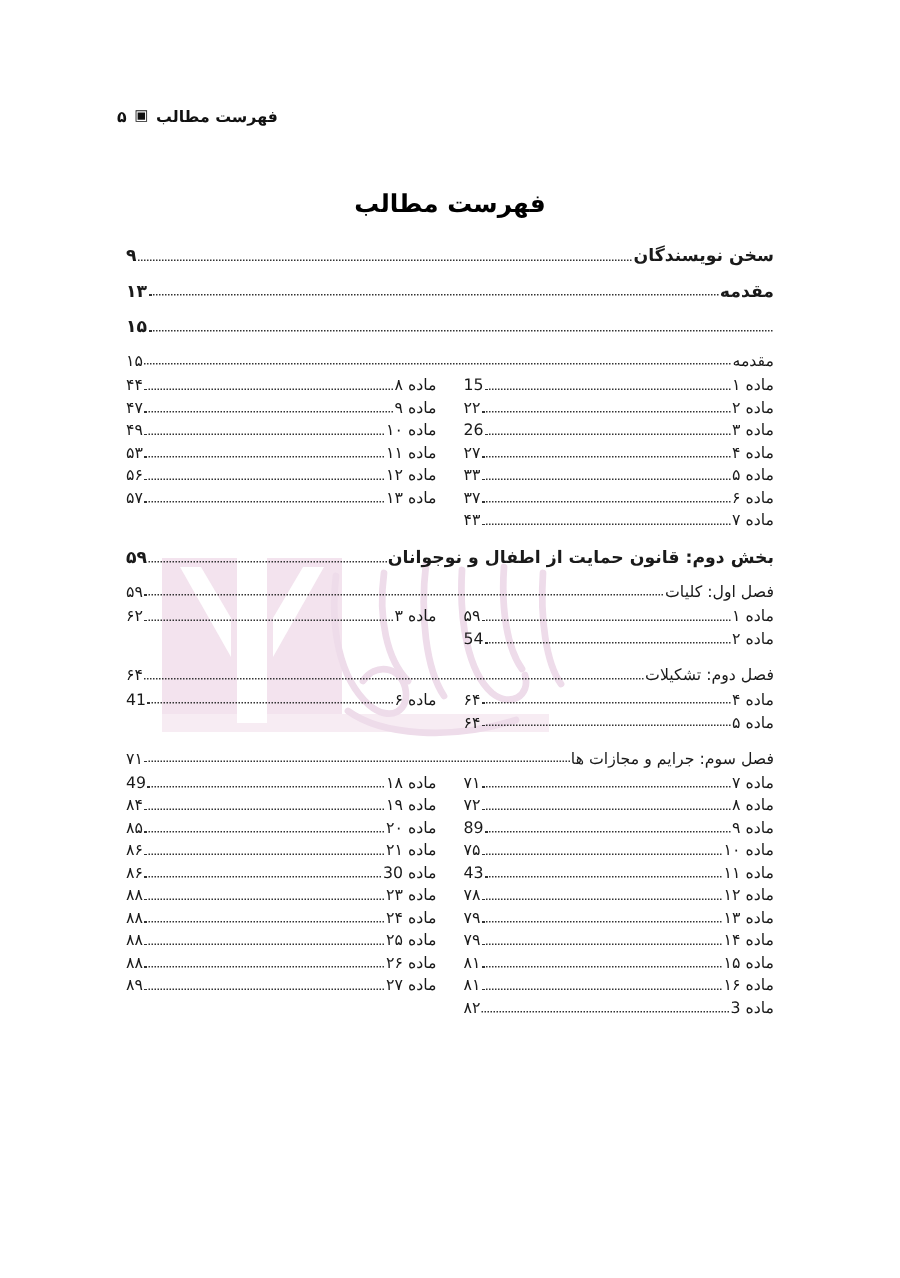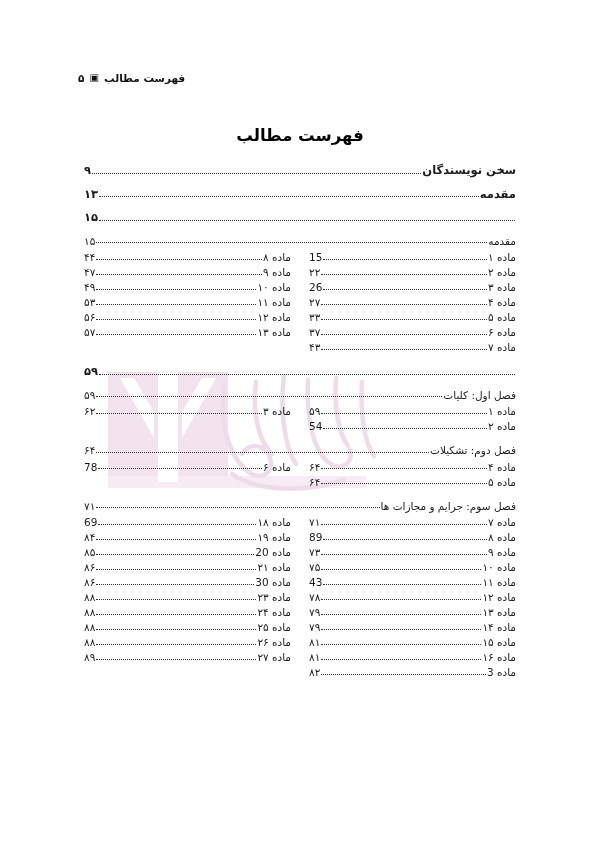--- a/index.html
+++ b/index.html
@@ -305,20 +305,21 @@
           <div class="row article-row">
             <span class="label">ماده ۱۳</span>
             <span class="leader"></span>
             <span class="pnum">۵۷</span>
           </div>
         </div>
       </div>
     </div>
 
     <div class="row lvl-part">
+      <span class="label">بخش دوم: قانون حمایت از اطفال و نوجوانان</span>
       <span class="leader"></span>
       <span class="pnum">۵۹</span>
     </div>
 
     <div class="group">
       <div class="row lvl-chapter">
         <span class="label">فصل اول: کلیات</span>
         <span class="leader"></span>
         <span class="pnum">۵۹</span>
       </div>
@@ -361,21 +362,21 @@
           <div class="row article-row">
             <span class="label">ماده ۵</span>
             <span class="leader"></span>
             <span class="pnum">۶۴</span>
           </div>
         </div>
         <div class="col">
           <div class="row article-row">
             <span class="label">ماده ۶</span>
             <span class="leader"></span>
-            <span class="pnum">78</span>
+            <span class="pnum">41</span>
           </div>
         </div>
       </div>
     </div>
 
     <div class="group">
       <div class="row lvl-chapter">
         <span class="label">فصل سوم: جرایم و مجازات ها</span>
         <span class="leader"></span>
         <span class="pnum">۷۱</span>
@@ -383,28 +384,28 @@
       <div class="cols">
         <div class="col">
           <div class="row article-row">
             <span class="label">ماده ۷</span>
             <span class="leader"></span>
             <span class="pnum">۷۱</span>
           </div>
           <div class="row article-row">
             <span class="label">ماده ۸</span>
             <span class="leader"></span>
+            <span class="pnum">۷۲</span>
+          </div>
+          <div class="row article-row">
+            <span class="label">ماده ۹</span>
+            <span class="leader"></span>
             <span class="pnum">89</span>
           </div>
           <div class="row article-row">
-            <span class="label">ماده ۹</span>
-            <span class="leader"></span>
-            <span class="pnum">۷۳</span>
-          </div>
-          <div class="row article-row">
             <span class="label">ماده ۱۰</span>
             <span class="leader"></span>
             <span class="pnum">۷۵</span>
           </div>
           <div class="row article-row">
             <span class="label">ماده ۱۱</span>
             <span class="leader"></span>
             <span class="pnum">43</span>
           </div>
           <div class="row article-row">
@@ -435,29 +436,29 @@
           <div class="row article-row">
             <span class="label">ماده 3</span>
             <span class="leader"></span>
             <span class="pnum">۸۲</span>
           </div>
         </div>
         <div class="col">
           <div class="row article-row">
             <span class="label">ماده ۱۸</span>
             <span class="leader"></span>
-            <span class="pnum">69</span>
+            <span class="pnum">49</span>
           </div>
           <div class="row article-row">
             <span class="label">ماده ۱۹</span>
             <span class="leader"></span>
             <span class="pnum">۸۴</span>
           </div>
           <div class="row article-row">
-            <span class="label">ماده 20</span>
+            <span class="label">ماده ۲۰</span>
             <span class="leader"></span>
             <span class="pnum">۸۵</span>
           </div>
           <div class="row article-row">
             <span class="label">ماده ۲۱</span>
             <span class="leader"></span>
             <span class="pnum">۸۶</span>
           </div>
           <div class="row article-row">
             <span class="label">ماده 30</span>

